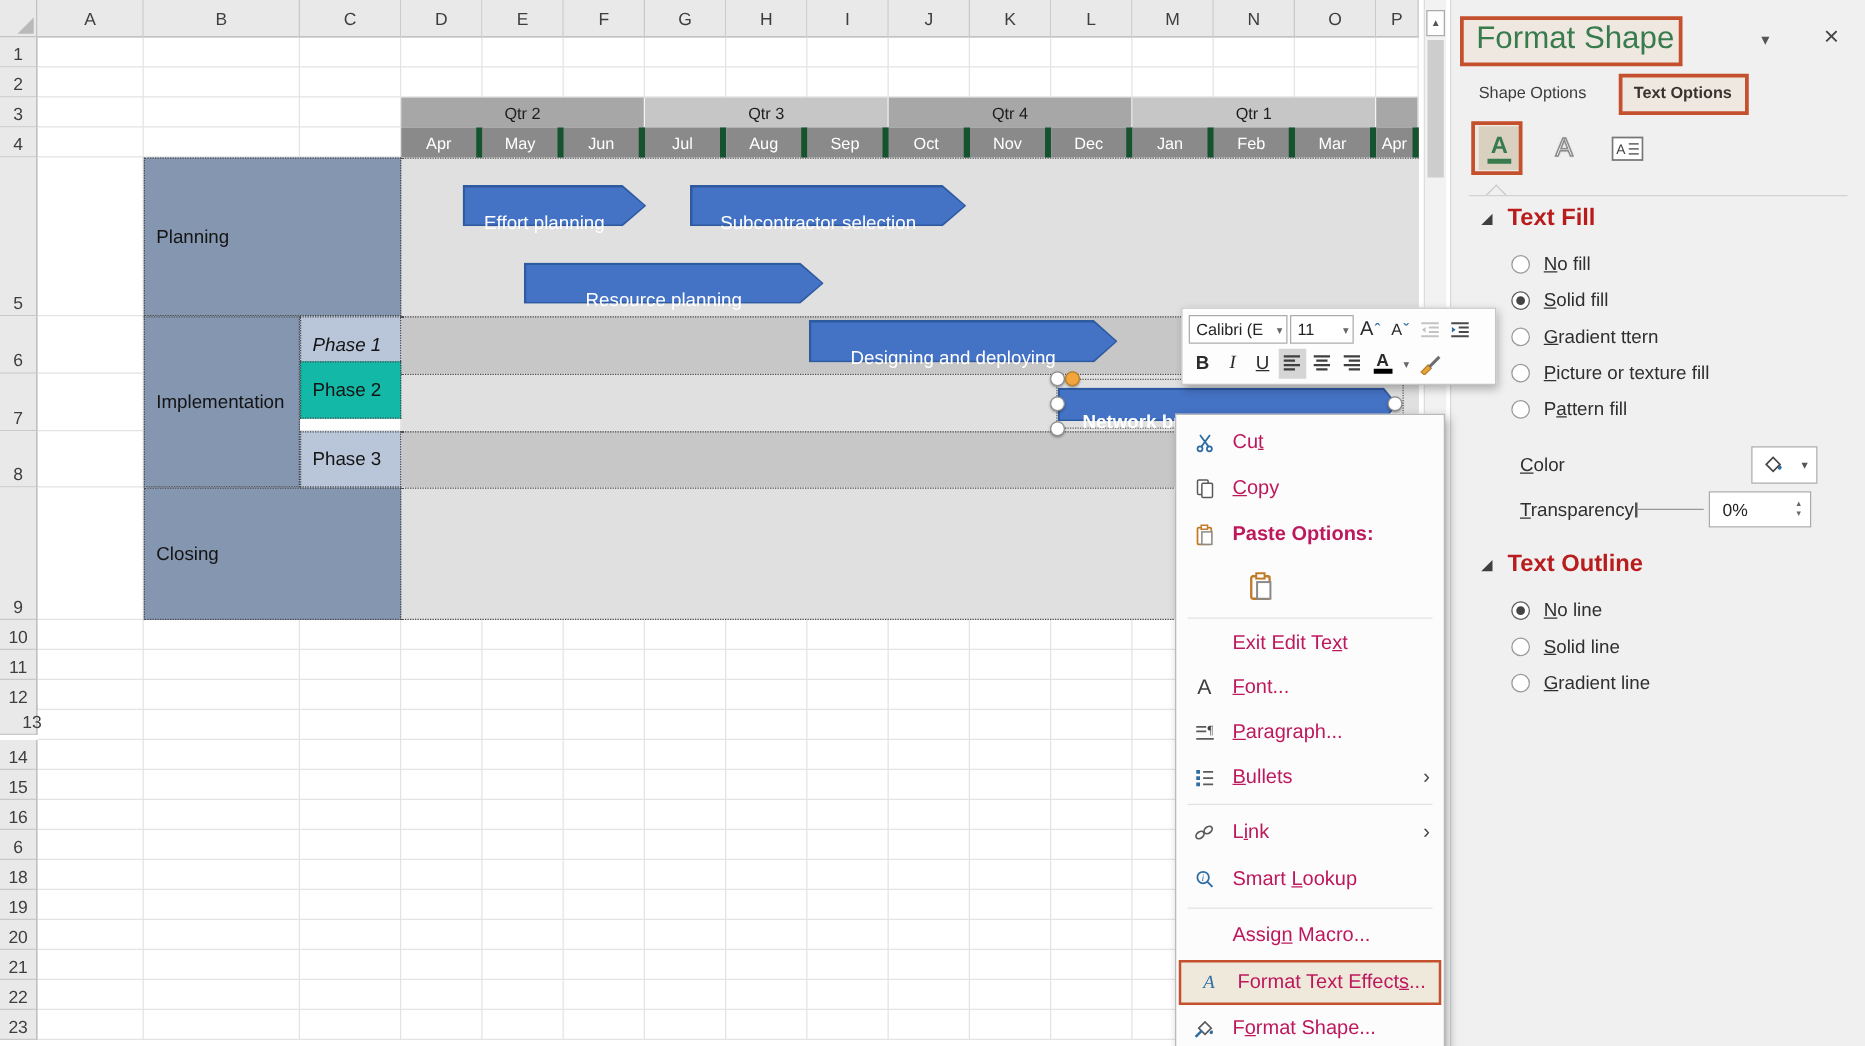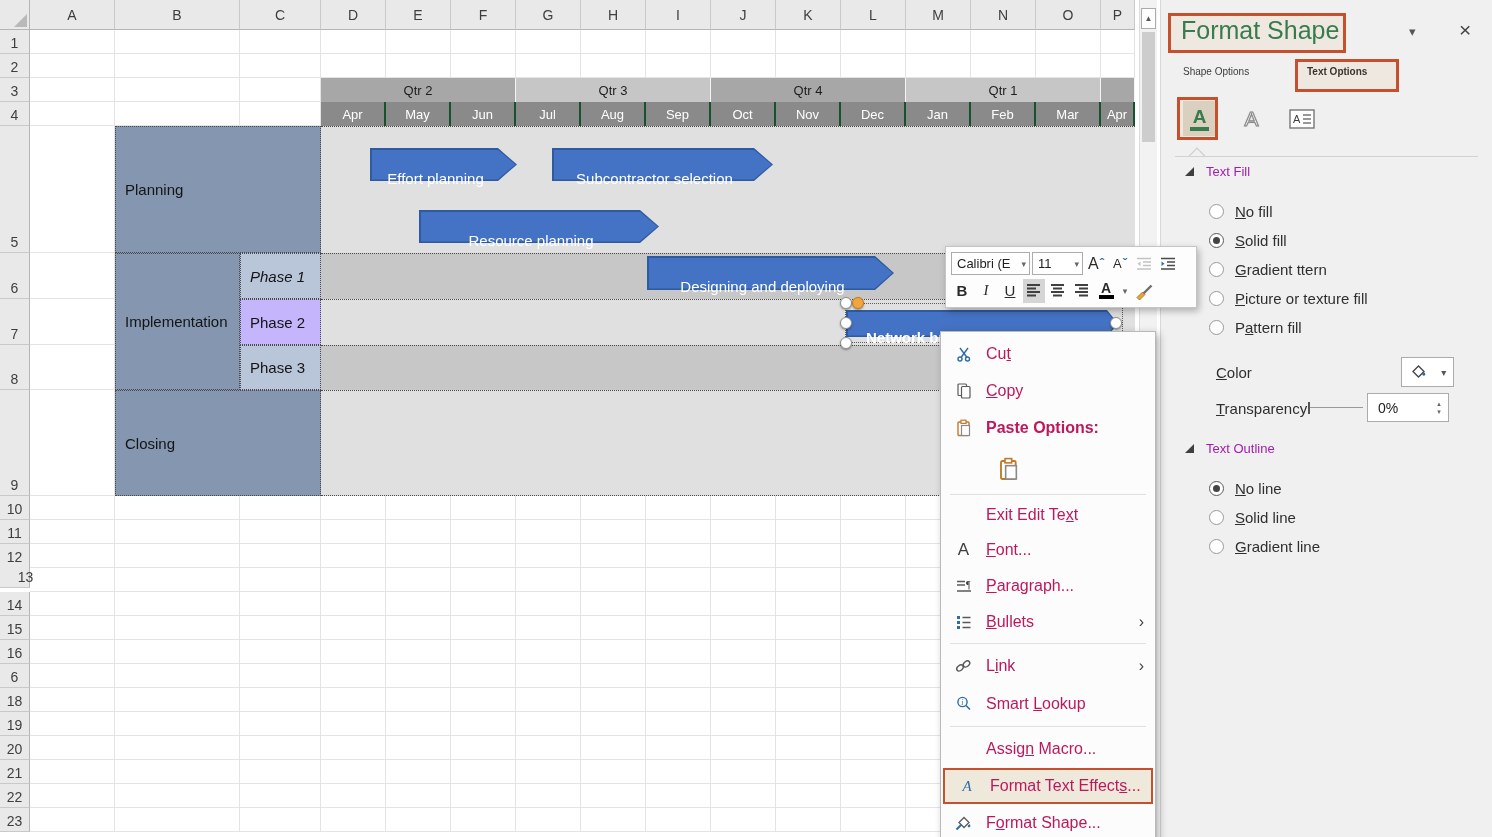--- a/index.html
+++ b/index.html
@@ -10,21 +10,21 @@
   .corner{position:absolute;left:0;top:0;width:30px;height:30px;background:#E9E9E9;border-right:1px solid #B5B5B5;border-bottom:1px solid #B5B5B5;box-sizing:border-box;z-index:1;}
   .corner-tri{position:absolute;right:2px;bottom:2px;width:0;height:0;border-left:13px solid transparent;border-bottom:13px solid #B9B9B9;}
   .colh{position:absolute;top:0;height:30px;background:#E9E9E9;border-right:1px solid #C9C9C9;border-bottom:1px solid #B5B5B5;box-sizing:border-box;display:flex;align-items:center;justify-content:center;font-size:14px;color:#3E3E3E;z-index:1;}
   .rowh{position:absolute;left:0;width:30px;background:#E9E9E9;border-right:1px solid #B5B5B5;border-bottom:1px solid #C9C9C9;box-sizing:border-box;display:flex;align-items:flex-end;justify-content:center;font-size:14px;color:#3E3E3E;padding-bottom:2px;z-index:1;}
   .vline{position:absolute;top:30px;height:802px;width:1px;background:#E4E4E4;z-index:0;}
   .hline{position:absolute;left:30px;width:1105px;height:1px;background:#E4E4E4;z-index:0;}
 
   
   .qcell{position:absolute;top:78px;height:24px;box-sizing:border-box;border-right:1px solid #F4F4F4;display:flex;align-items:center;justify-content:center;font-size:13px;color:#1d1d1d;z-index:1;overflow:hidden;}
   .qdark{background:#A7A7A7;} .qlight{background:#C6C6C6;}
-  .mcell{position:absolute;top:102px;height:24px;background:#8A8A8A;box-sizing:border-box;border-right:2px solid #14532d;display:flex;align-items:center;justify-content:center;font-size:13px;color:#fff;z-index:1;overflow:hidden;}
+  .mcell{position:absolute;top:102px;height:24px;background:#8A8A8A;box-sizing:border-box;border-right:5px solid #14532d;display:flex;align-items:center;justify-content:center;font-size:13px;color:#fff;z-index:1;overflow:hidden;}
 
   
   .gband{position:absolute;left:321px;width:814px;box-sizing:border-box;border-top:1px dotted #4a4a4a;z-index:1;}
   .gband.last{border-bottom:1px dotted #4a4a4a;}
   .gcell{position:absolute;box-sizing:border-box;border:1px dotted #4a4a4a;display:flex;align-items:center;padding-left:9px;font-size:15px;color:#141414;z-index:1;}
   .bar{position:absolute;z-index:3;}
   .bar-edge{position:absolute;inset:0;background:#2E5AA0;clip-path:polygon(0 0,calc(100% - 19px) 0,100% 50%,calc(100% - 19px) 100%,0 100%);}
   .bar-core{position:absolute;inset:1.5px;background:#4472C4;clip-path:polygon(0 0,calc(100% - 18px) 0,100% 50%,calc(100% - 18px) 100%,0 100%);}
   .bar-label{position:absolute;inset:0;display:flex;align-items:center;justify-content:center;padding-right:16px;color:#fff;font-size:15px;white-space:nowrap;margin-top:27px;}
   .bar-net .bar-edge{clip-path:polygon(0 0,calc(100% - 11px) 0,100% 50%,calc(100% - 11px) 100%,0 100%);}
@@ -61,32 +61,32 @@
   .msep{height:1px;background:#E1E1E1;margin:3px 9px;}
   .mitem.hl{background:#EFE9DC;border:2.5px solid #C4502E;box-sizing:border-box;margin:0 2px;height:36px;}
   .u{text-decoration:underline;}
   .pastechip{height:44px;display:flex;align-items:center;padding-left:56px;}
 
   
   .pane{position:absolute;left:1160px;top:0;width:332px;height:837px;background:#F1F0F0;border-left:1px solid #D8D8D8;box-sizing:border-box;z-index:2;}
   .pane-title{position:absolute;left:20px;top:16px;font-size:25px;color:#217346;}
   .pane-dd{position:absolute;left:248px;top:24px;font-size:13px;color:#555;}
   .pane-x{position:absolute;left:298px;top:18px;font-size:21px;color:#444;}
-  .tab{position:absolute;top:66px;font-size:10px;color:#3C3C3C;text-align:right;}
+  .tab{position:absolute;top:66px;font-size:13px;color:#3C3C3C;text-align:right;}
   .tab.active{font-weight:bold;color:#222;}
   .iconbox{position:absolute;top:101px;width:33px;height:35px;display:flex;flex-direction:column;align-items:center;justify-content:center;}
   .iconbox.sel{background:#D9D4C9;}
   .greenA{font-size:19px;font-weight:bold;color:#217346;line-height:19px;}
   .greenbar{width:19px;height:4px;background:#217346;margin-top:1px;}
   .ghostA{font-size:21px;color:#fff;-webkit-text-stroke:1.2px #8a8a8a;text-shadow:0 0 2px #bbb;}
   .pane-sep{position:absolute;left:14px;right:14px;top:156px;height:1px;background:#D2D2D2;}
   .pane-caret{position:absolute;left:30px;top:150px;width:11px;height:11px;background:#F1F0F0;border-left:1px solid #C8C8C8;border-top:1px solid #C8C8C8;transform:rotate(45deg);}
   .sect{position:absolute;display:flex;align-items:center;gap:12px;}
   .tri{width:0;height:0;border-bottom:9px solid #3F3F3F;border-left:9px solid transparent;}
-  .sect-label{font-size:13px;font-weight:normal;color:#a21caf;}
+  .sect-label{font-size:19px;font-weight:bold;color:#b91c1c;}
   .popt{position:absolute;left:48px;display:flex;align-items:center;gap:11px;height:20px;}
   .radio{width:15px;height:15px;border-radius:50%;border:1px solid #9A9A9A;background:#fff;box-sizing:border-box;position:relative;flex-shrink:0;}
   .radio.on{border-color:#5a5a5a;}
   .radio.on:after{content:"";position:absolute;left:3px;top:3px;width:7px;height:7px;border-radius:50%;background:#444;}
   .plabel{font-size:15px;color:#2F2F2F;white-space:nowrap;}
   .colorbtn{position:absolute;left:240px;top:357px;width:53px;height:30px;background:#fff;border:1px solid #ABABAB;box-sizing:border-box;display:flex;align-items:center;justify-content:space-around;}
   .colorbtn .cv{font-size:10px;color:#555;}
   .slider-tick{position:absolute;left:147px;top:402px;width:2px;height:12px;background:#555;}
   .slider-track{position:absolute;left:149px;top:407px;width:53px;height:1px;background:#999;}
   .spin{position:absolute;left:206px;top:393px;width:82px;height:29px;background:#fff;border:1px solid #ABABAB;box-sizing:border-box;display:flex;align-items:center;}
@@ -113,21 +113,21 @@
 
   <div class="gcell" style="left:115px;top:253px;width:125px;height:137px;background:#8496B0;">
       <span>Implementation</span>
     </div>
   <div class="gcell" style="left:115px;top:126px;width:206px;height:127px;background:#8496B0;">
       <span>Planning</span>
     </div>
   <div class="gcell" style="left:240px;top:253px;width:81px;height:46px;background:#B9C6DA;font-style:italic;">
       <span>Phase 1</span>
     </div>
-  <div class="gcell" style="left:240px;top:299px;width:81px;height:46px;background:#c4b5fd;">
+  <div class="gcell" style="left:240px;top:289px;width:81px;height:46px;background:#14b8a6;">
       <span>Phase 2</span>
     </div>
   <div class="gcell" style="left:240px;top:345px;width:81px;height:45px;background:#B9C6DA;">
       <span>Phase 3</span>
     </div>
   <div class="gcell" style="left:115px;top:390px;width:206px;height:106px;background:#8496B0;">
       <span>Closing</span>
     </div>
 
   <div class="bar" style="left:370px;top:148px;width:147px;height:33px;">

